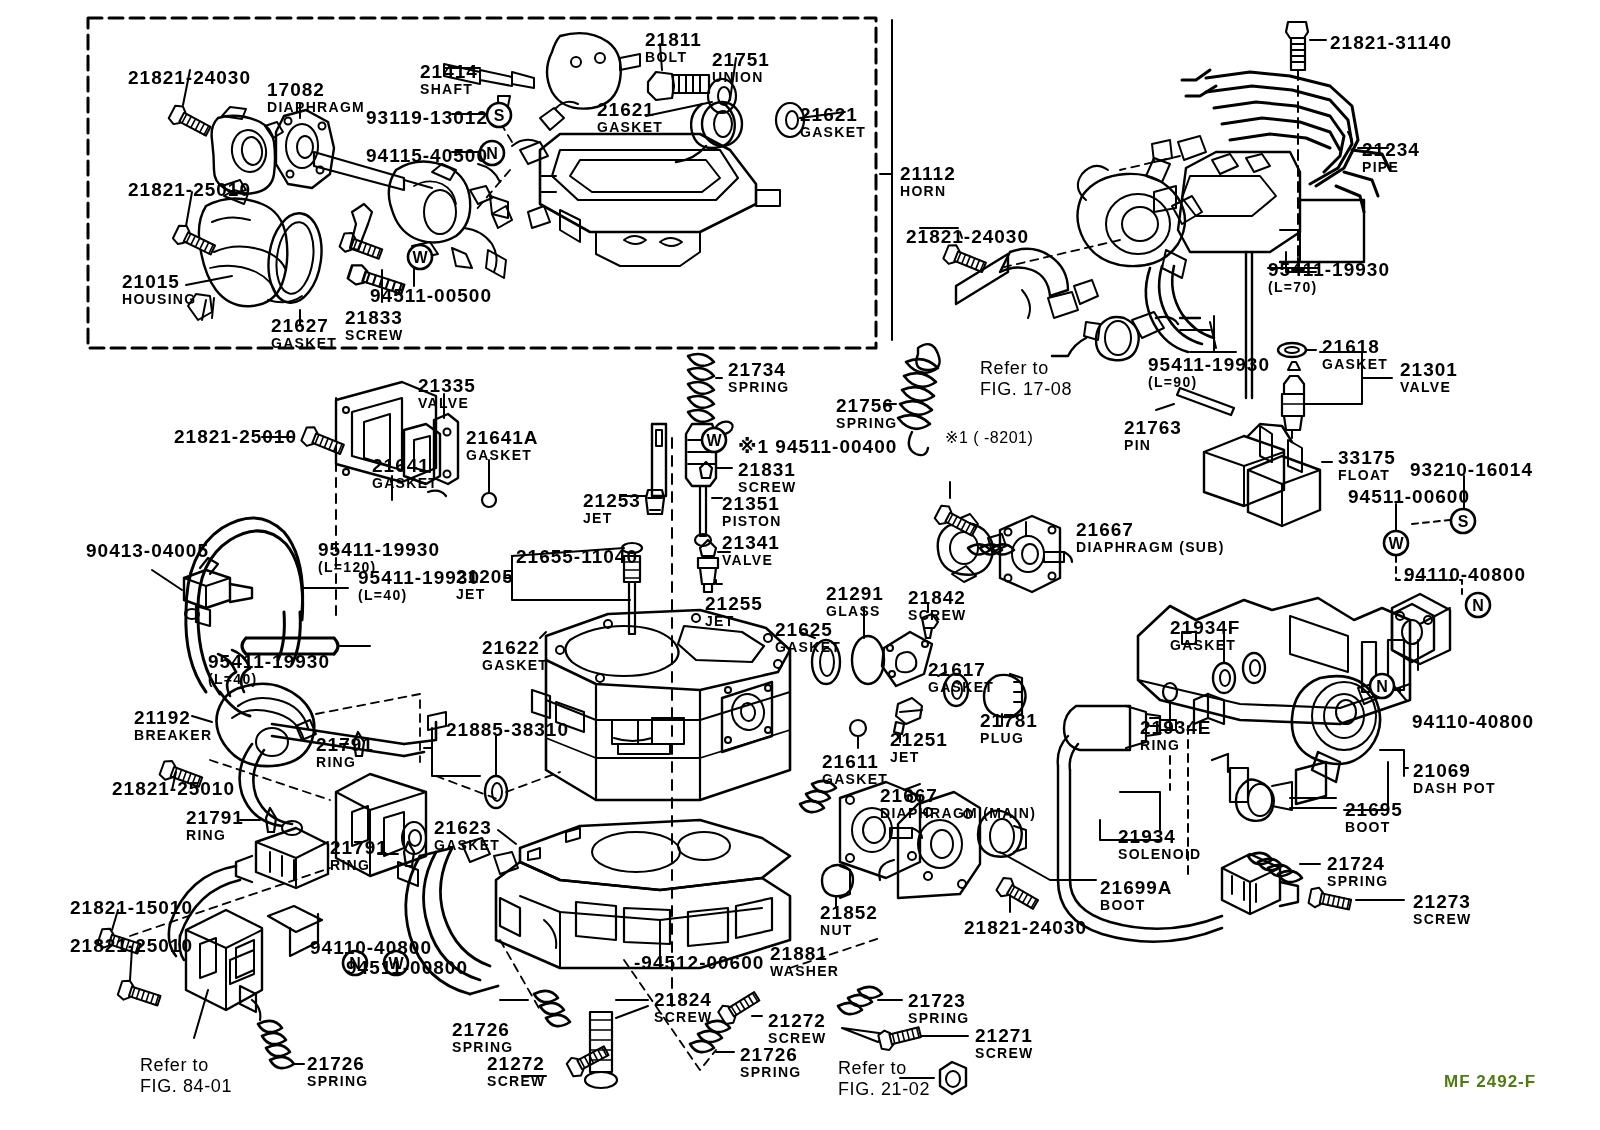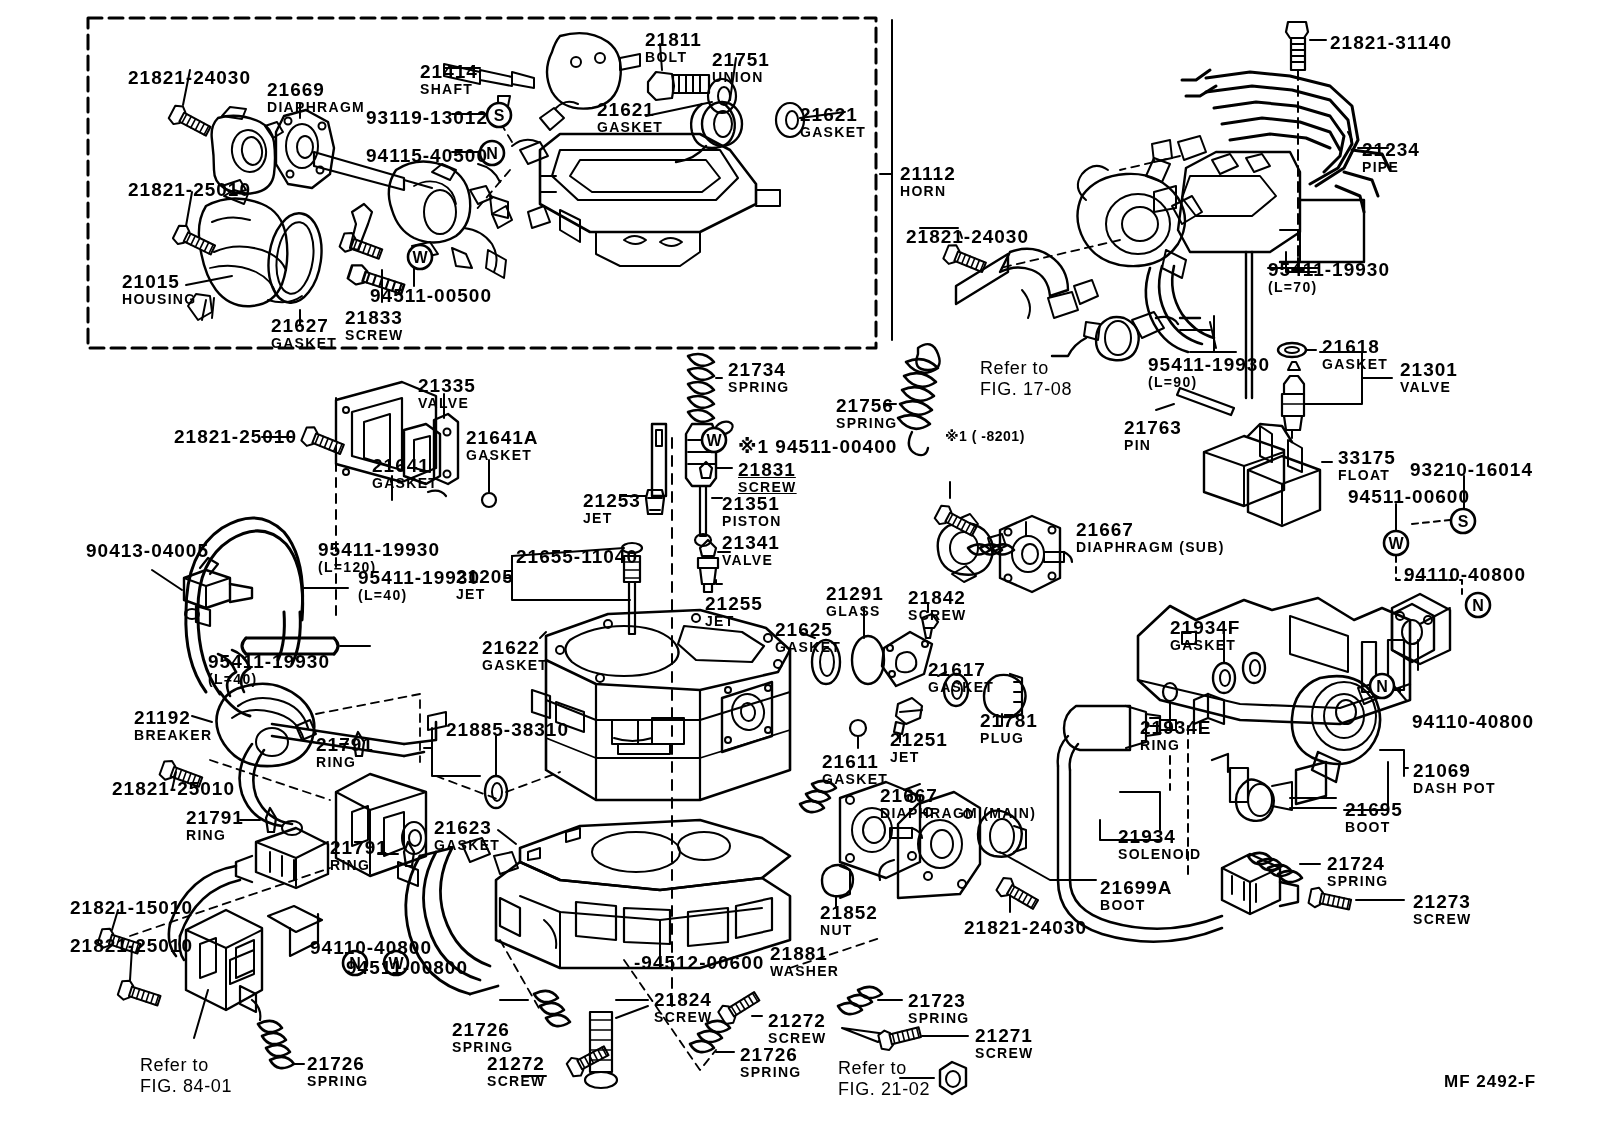--- a/index.html
+++ b/index.html
@@ -49,29 +49,29 @@
     position: absolute;
     color: #000;
     font-weight: normal;
     font-size: 18px;
     line-height: 1.18;
     letter-spacing: 0.6px;
     white-space: pre;
   }
   .mfcode {
     position: absolute;
-    color: #000000;
+    color: #4d7c0f;
     font-weight: bold;
     font-size: 17px;
     letter-spacing: 1px;
   }
   .marker {
     position: absolute;
-    font-weight: bold;
-    font-size: 14px;
+    font-weight: normal;
+    font-size: 16px;
     letter-spacing: 0.5px;
     white-space: nowrap;
   }
 </style>
 </head>
 <body>
 
 <div id="sheet">
 
   <svg id="art" viewBox="0 0 1600 1130">
@@ -860,21 +860,21 @@
           <text x="396" y="969" text-anchor="middle" font-family="&quot;Liberation Sans&quot;, sans-serif" font-size="16" font-weight="bold" fill="#000000">W</text>
         </g>
       </g>
   </svg>
 
   <div id="labels">
       <div class="lbl lft" style="left: 128px; top: 68px;">
         <span class="num">21821-24030</span>
       </div>
       <div class="lbl lft" style="left: 267px; top: 80px;">
-        <span class="num">21669</span>
+        <span class="num">17082</span>
         <span class="nm">DIAPHRAGM</span>
       </div>
       <div class="lbl lft" style="left: 420px; top: 62px;">
         <span class="num">21414</span>
         <span class="nm">SHAFT</span>
       </div>
       <div class="lbl lft" style="left: 645px; top: 30px;">
         <span class="num">21811</span>
         <span class="nm">BOLT</span>
       </div>
@@ -965,21 +965,21 @@
         <span class="num">21756</span>
         <span class="nm">SPRING</span>
       </div>
       <div class="lbl lft" style="left: 728px; top: 360px;">
         <span class="num">21734</span>
         <span class="nm">SPRING</span>
       </div>
       <div class="lbl lft" style="left: 738px; top: 437px;">
         <span class="num">※1 94511-00400</span>
       </div>
-      <div class="lbl lft" style="left: 738px; top: 460px; text-decoration: underline;">
+      <div class="lbl lft" style="left: 738px; top: 460px;">
         <span class="num">21831</span>
         <span class="nm">SCREW</span>
       </div>
       <div class="lbl lft" style="left: 722px; top: 494px;">
         <span class="num">21351</span>
         <span class="nm">PISTON</span>
       </div>
       <div class="lbl lft" style="left: 722px; top: 533px;">
         <span class="num">21341</span>
         <span class="nm">VALVE</span>

